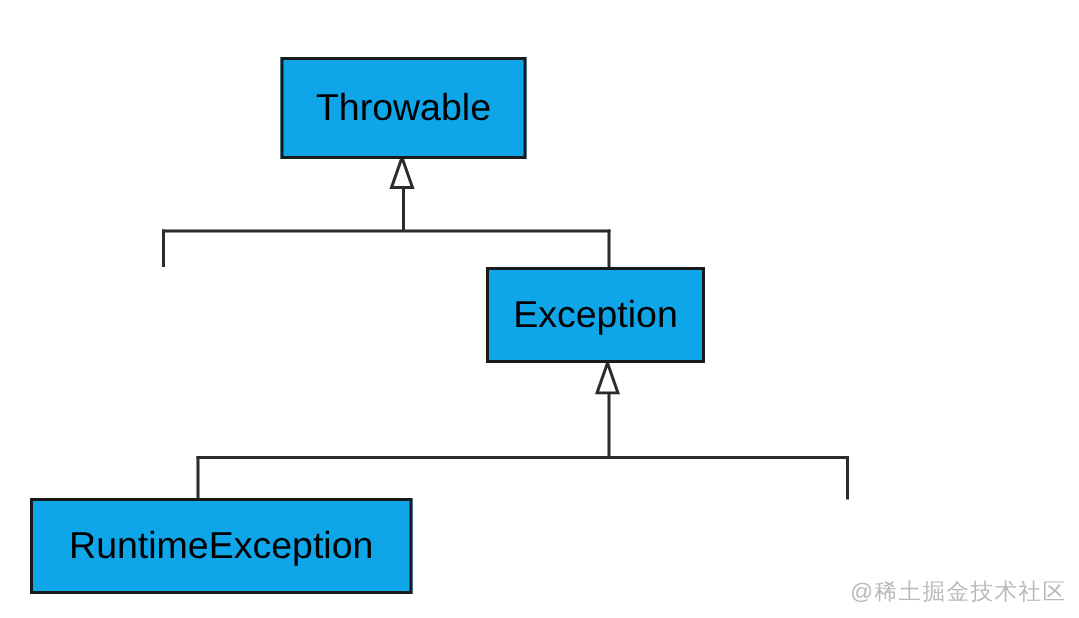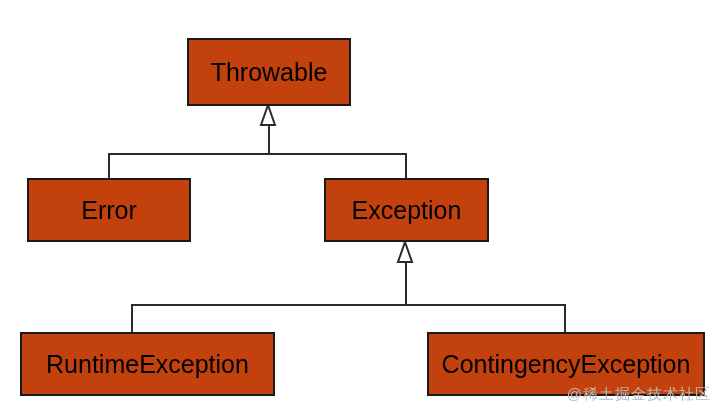--- a/index.html
+++ b/index.html
@@ -11,36 +11,36 @@
     position: relative;
     width: 719px;
     height: 412px;
     background: #ffffff;
     overflow: hidden;
     font-family: "Liberation Sans", sans-serif;
   }
   .uml-box {
     position: absolute;
     box-sizing: border-box;
-    background: #c2410c;
+    background: #0ea5e9;
     border: 2px solid #1a1a1a;
     display: flex;
     align-items: center;
     justify-content: center;
     color: #000000;
     font-family: "Liberation Sans", sans-serif;
     font-size: 25px;
     font-weight: 400;
     letter-spacing: 0px;
     white-space: nowrap;
     z-index: 3;
   }
   .box-throwable   { left: 187px; top: 38px;  width: 164px; height: 68px; }
   .box-error       { left: 27px;  top: 178px; width: 164px; height: 64px; }
-  .box-exception   { left: 324px; top: 178px; width: 165px; height: 64px; }
+  .box-exception   { left: 324px; top: 178px; width: 146px; height: 64px; }
   .box-runtime     { left: 20px;  top: 332px; width: 255px; height: 64px; }
   .box-contingency { left: 427px; top: 332px; width: 278px; height: 64px; }
 
   .edge {
     position: absolute;
     background: #2b2b2b;
     z-index: 1;
   }
   .edge-v { width: 2px; }
   .edge-h { height: 2px; }
@@ -93,20 +93,18 @@
   <div class="edge edge-v e2-drop-r"></div>
 
   <svg class="arrowhead arrow-throwable" width="20" height="22" viewBox="0 0 20 22">
     <polygon points="10,1 17,21 3,21" fill="#ffffff" stroke="#2b2b2b" stroke-width="2" stroke-linejoin="miter"></polygon>
   </svg>
   <svg class="arrowhead arrow-exception" width="20" height="22" viewBox="0 0 20 22">
     <polygon points="10,1 17,21 3,21" fill="#ffffff" stroke="#2b2b2b" stroke-width="2" stroke-linejoin="miter"></polygon>
   </svg>
 
   <div class="uml-box box-throwable">Throwable</div>
-  <div class="uml-box box-error">Error</div>
   <div class="uml-box box-exception">Exception</div>
   <div class="uml-box box-runtime">RuntimeException</div>
-  <div class="uml-box box-contingency">ContingencyException</div>
 
   <div class="watermark">@稀土掘金技术社区</div>
 
 </div>
 
 </body></html>

